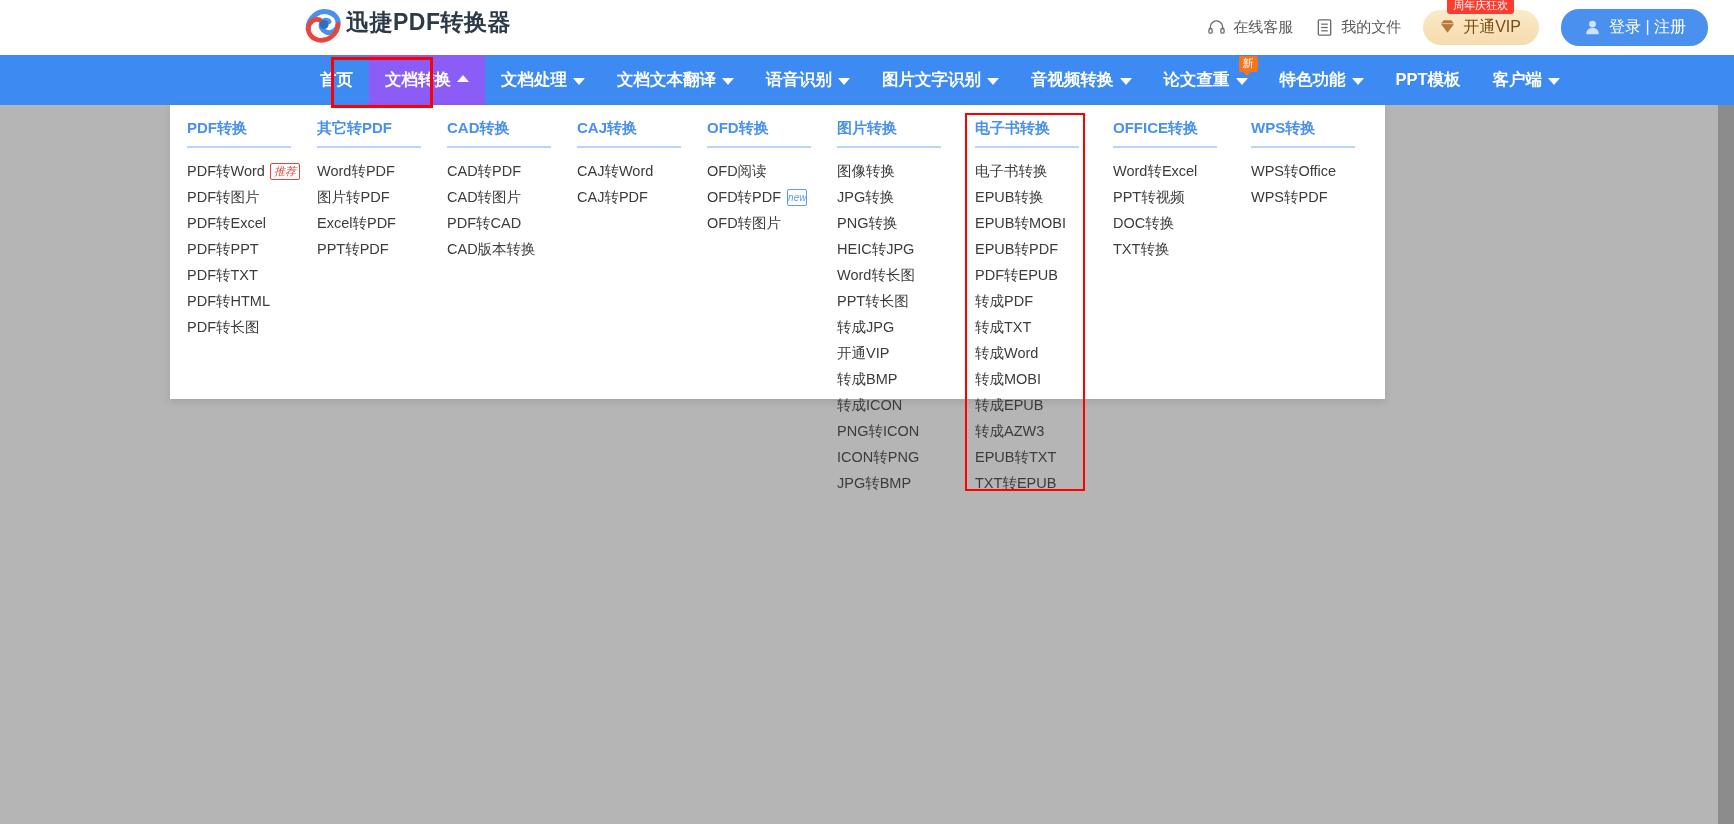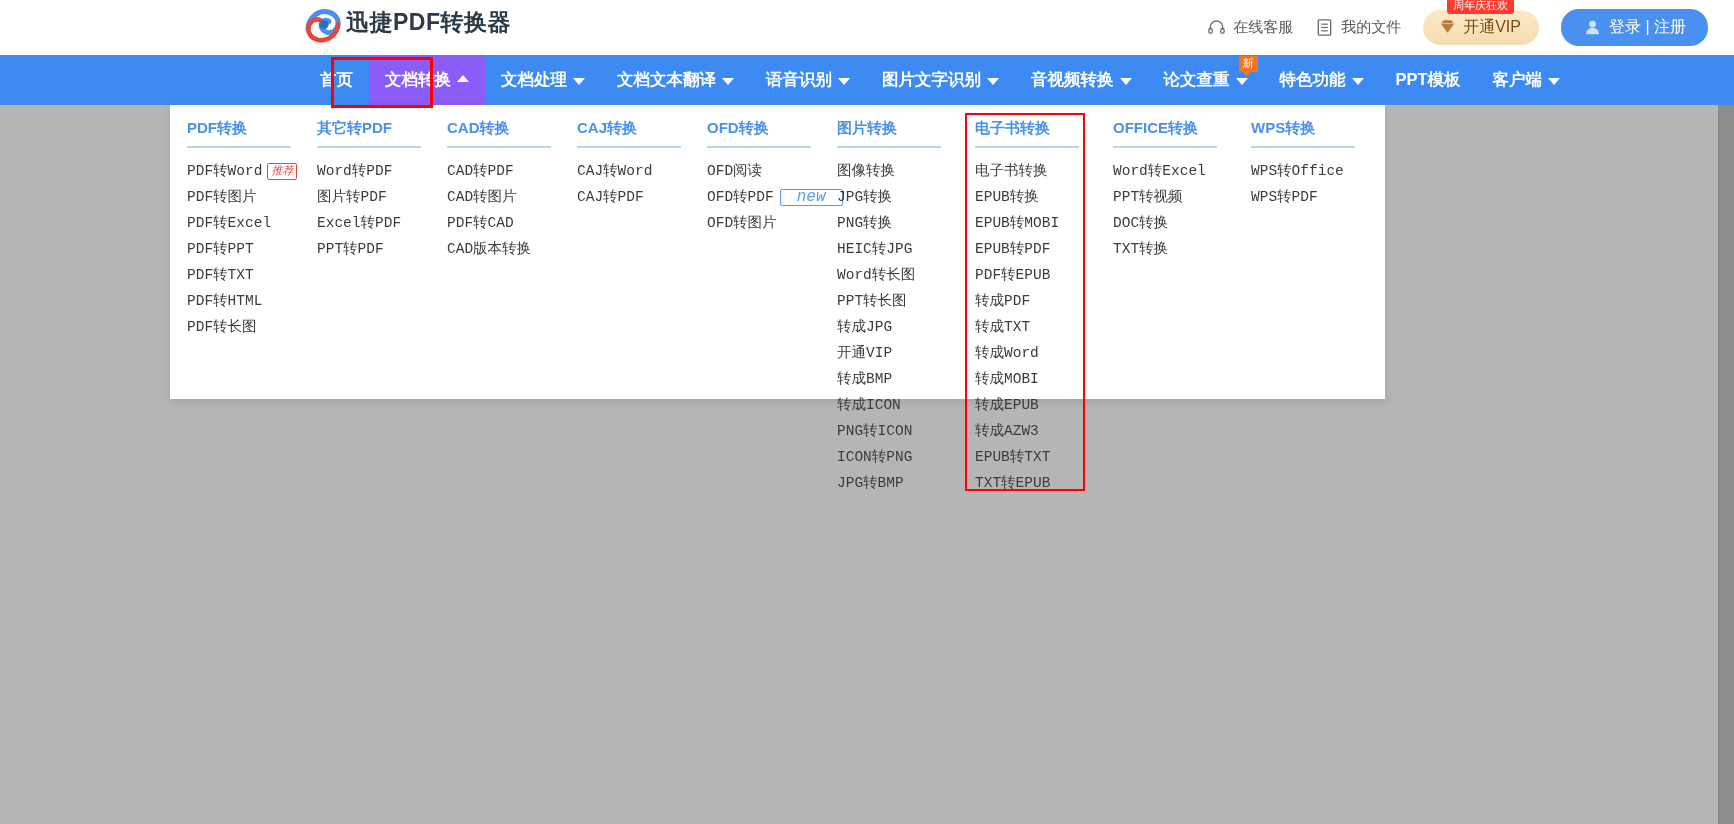--- a/index.html
+++ b/index.html
@@ -261,41 +261,41 @@
     height: 2px;
     background: #b9d6f7;
     margin-bottom: 10px;
   }
   .mitem {
     font-size: 14.5px;
     color: #3c3c3c;
     line-height: 26px;
     white-space: nowrap;
     cursor: pointer;
-    display: flex; align-items: center; font-family: Liberation Mono, monospace;
+    display: flex; align-items: center;
   }
   .tag-rec {
     display: inline-block;
     margin-left: 5px;
     border: 1px solid #e8453c;
     color: #e8453c;
     font-size: 11px;
     font-style: italic;
     padding: 0px 3px;
     line-height: 15px;
     border-radius: 2px;
   }
   .tag-new {
     display: inline-block;
     margin-left: 6px;
     border: 1px solid #5b9bf0;
     color: #5b9bf0;
-    font-size: 16px;
+    font-size: 10px;
     font-style: italic;
-    padding: 0px 16px;
+    padding: 0px 0;
     line-height: 15px;
     border-radius: 2px;
   }
 
   
   .col-highlight {
     position: absolute;
     left: 965px; top: 113px;
     width: 120px; height: 378px;
     border: 2px solid #ff0000;

